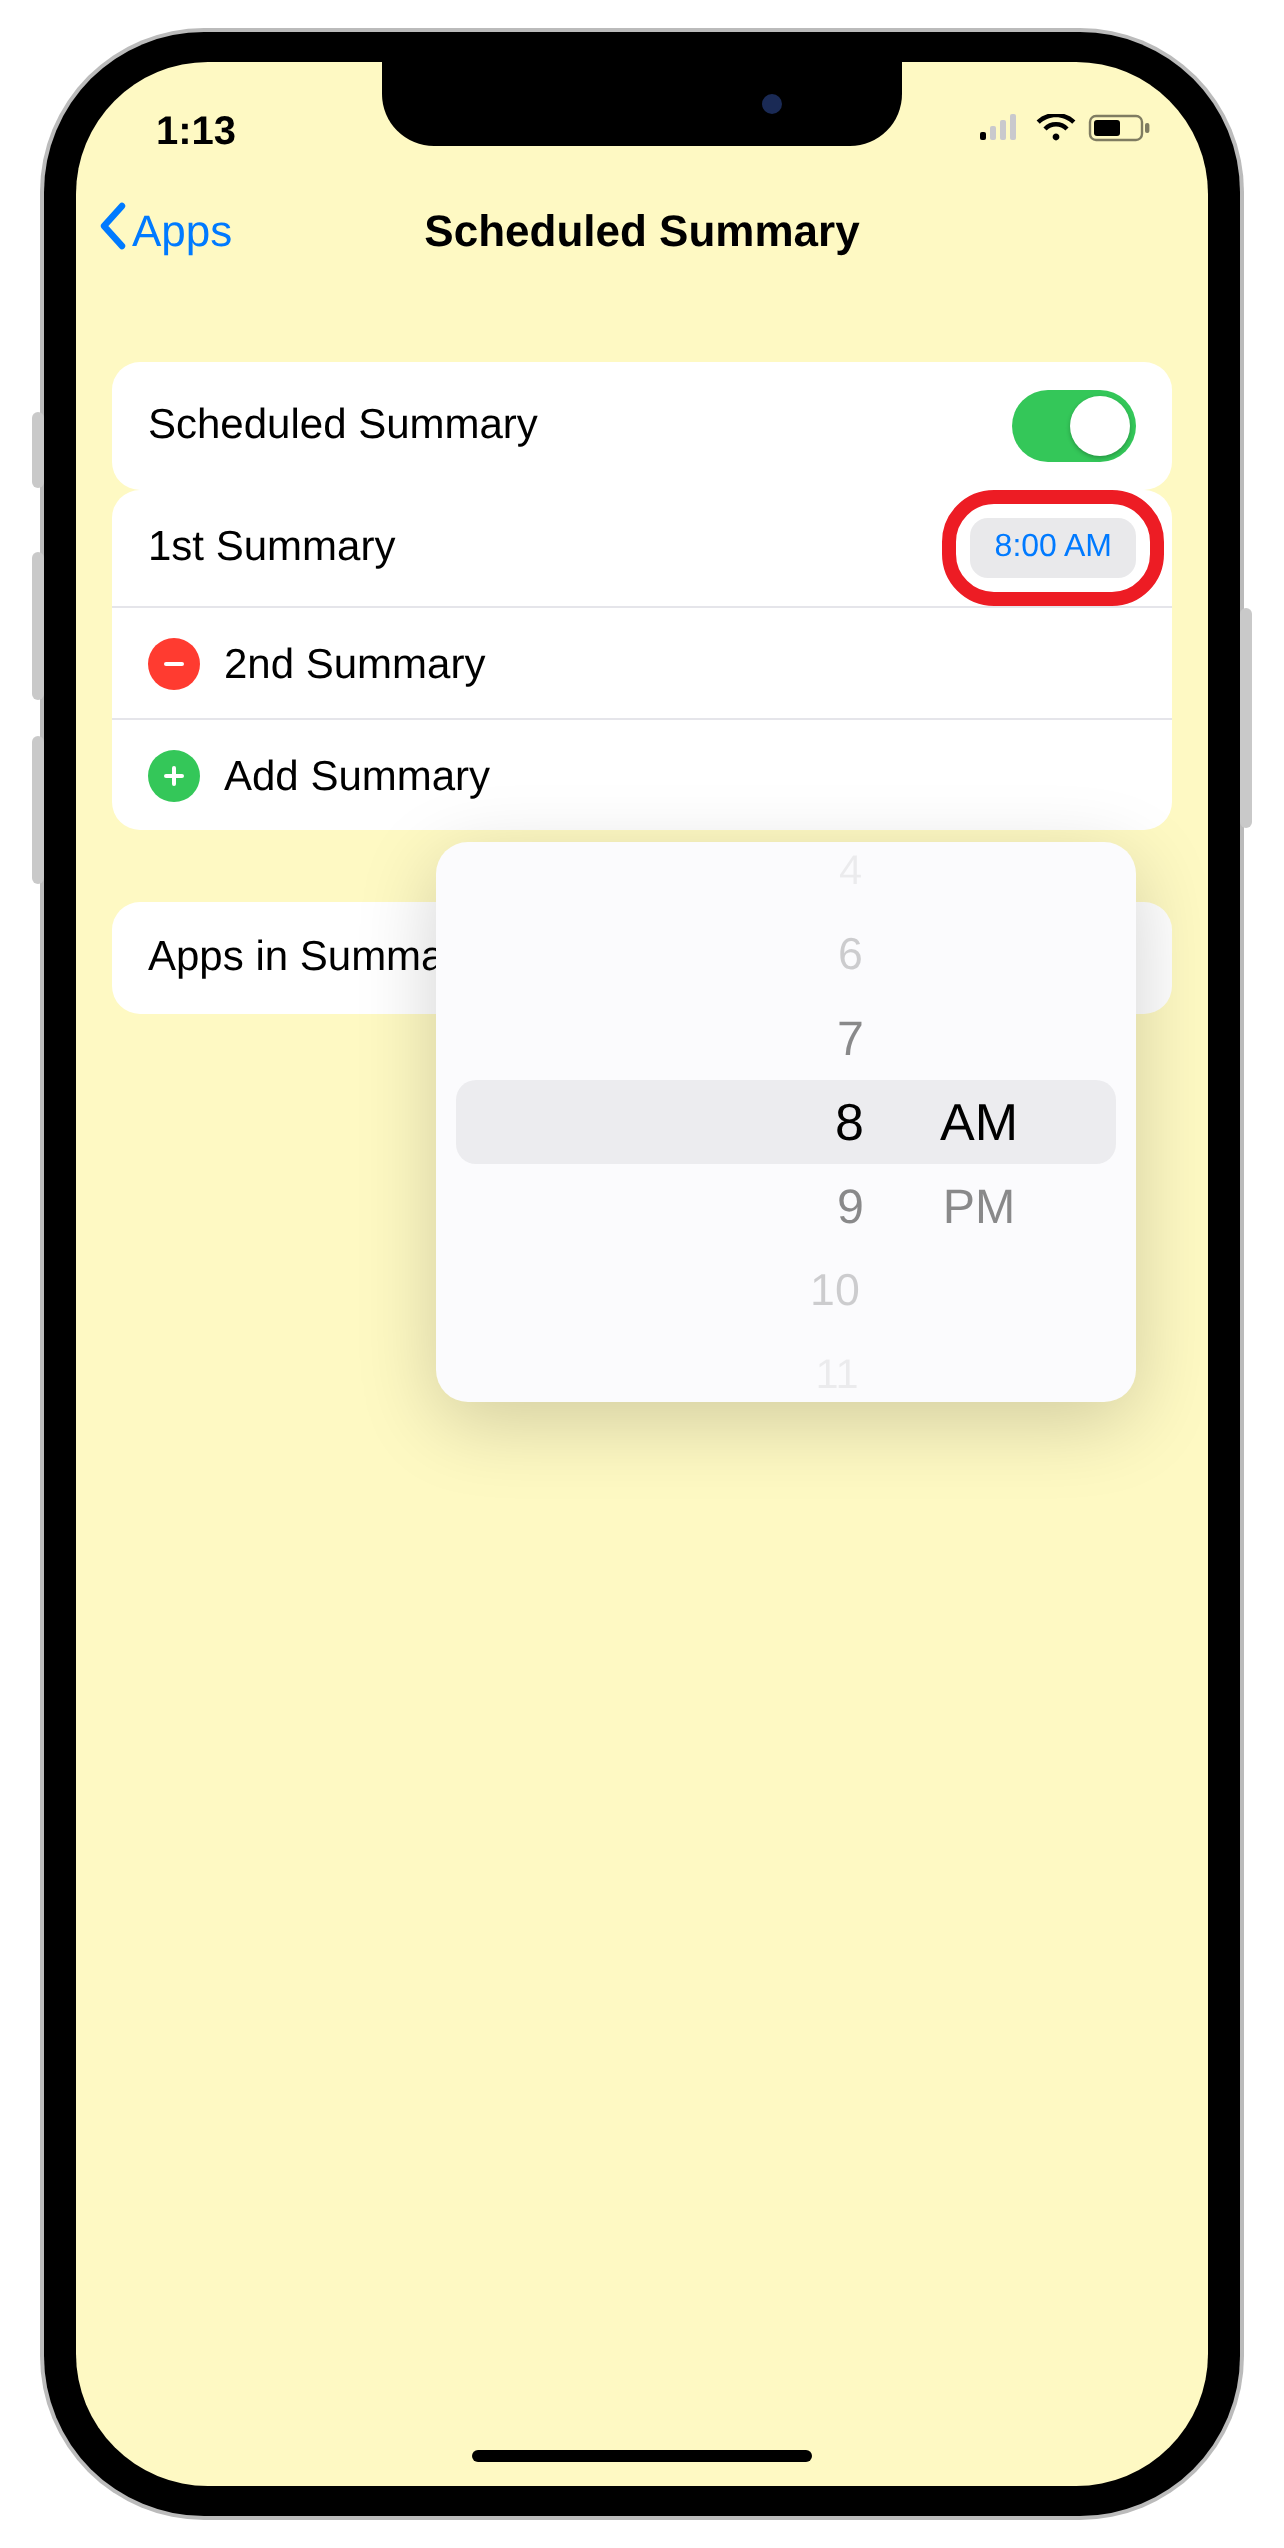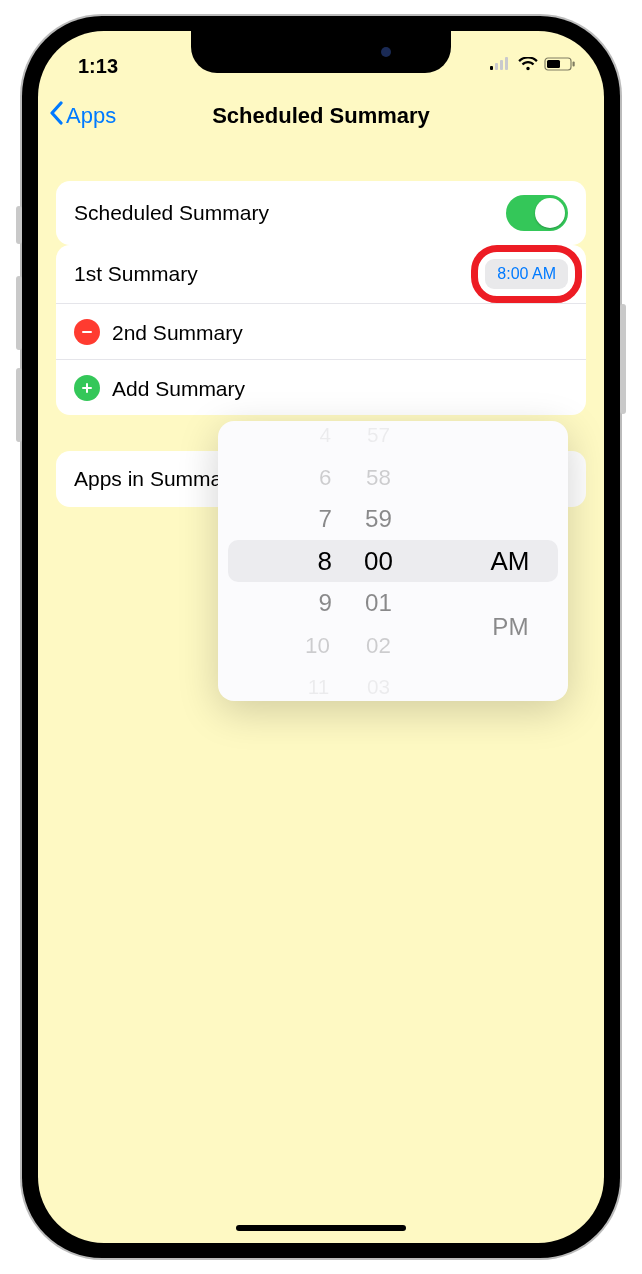--- a/index.html
+++ b/index.html
@@ -85,21 +85,21 @@
     position: absolute; left: 10px; right: 10px; top: 50%; transform: translateY(-50%);
     height: 42px; background: #ececef; border-radius: 10px; z-index: 0;
   }
   .picker-cols {
     position: relative; z-index: 1; display: flex; height: 100%;
     align-items: stretch; justify-content: center; padding: 0 18px;
   }
   .pcol { flex: 1; display: flex; flex-direction: column; align-items: center; justify-content: center; gap: 0; }
   .pcol.hour { align-items: flex-end; padding-right: 28px; }
   .pcol.min  { align-items: flex-start; padding-left: 4px; }
-  .pcol.ampm { align-items: center; padding-left: 10px; max-width: 90px; gap: 24px; }
+  .pcol.ampm { align-items: flex-start; padding-left: 10px; max-width: 90px; }
   .popt { height: 42px; line-height: 42px; font-size: 26px; color: #000; }
   .f1 { opacity: .45; transform: scale(.93); }
   .f2 { opacity: .18; transform: scale(.86); }
   .f3 { opacity: .06; transform: scale(.80); }
   .spacer { margin-top: 36px; }
   .home-ind {
     position: absolute; bottom: 12px; left: 50%; transform: translateX(-50%);
     width: 170px; height: 6px; border-radius: 3px; background: #000;
   }
 </style>
@@ -207,29 +207,20 @@
         <div class="picker-cols">
           <div class="pcol hour">
             <div class="popt f3">4</div>
             <div class="popt f2">6</div>
             <div class="popt f1">7</div>
             <div class="popt">8</div>
             <div class="popt f1">9</div>
             <div class="popt f2">10</div>
             <div class="popt f3">11</div>
           </div>
-          <div class="pcol min">
-            <div class="popt f3">57</div>
-            <div class="popt f2">58</div>
-            <div class="popt f1">59</div>
-            <div class="popt">00</div>
-            <div class="popt f1">01</div>
-            <div class="popt f2">02</div>
-            <div class="popt f3">03</div>
-          </div>
           <div class="pcol ampm">
             <div class="popt f3">&nbsp;</div>
             <div class="popt f2">&nbsp;</div>
             <div class="popt f1">&nbsp;</div>
             <div class="popt">AM</div>
             <div class="popt f1">PM</div>
             <div class="popt f2">&nbsp;</div>
             <div class="popt f3">&nbsp;</div>
           </div>
         </div>

